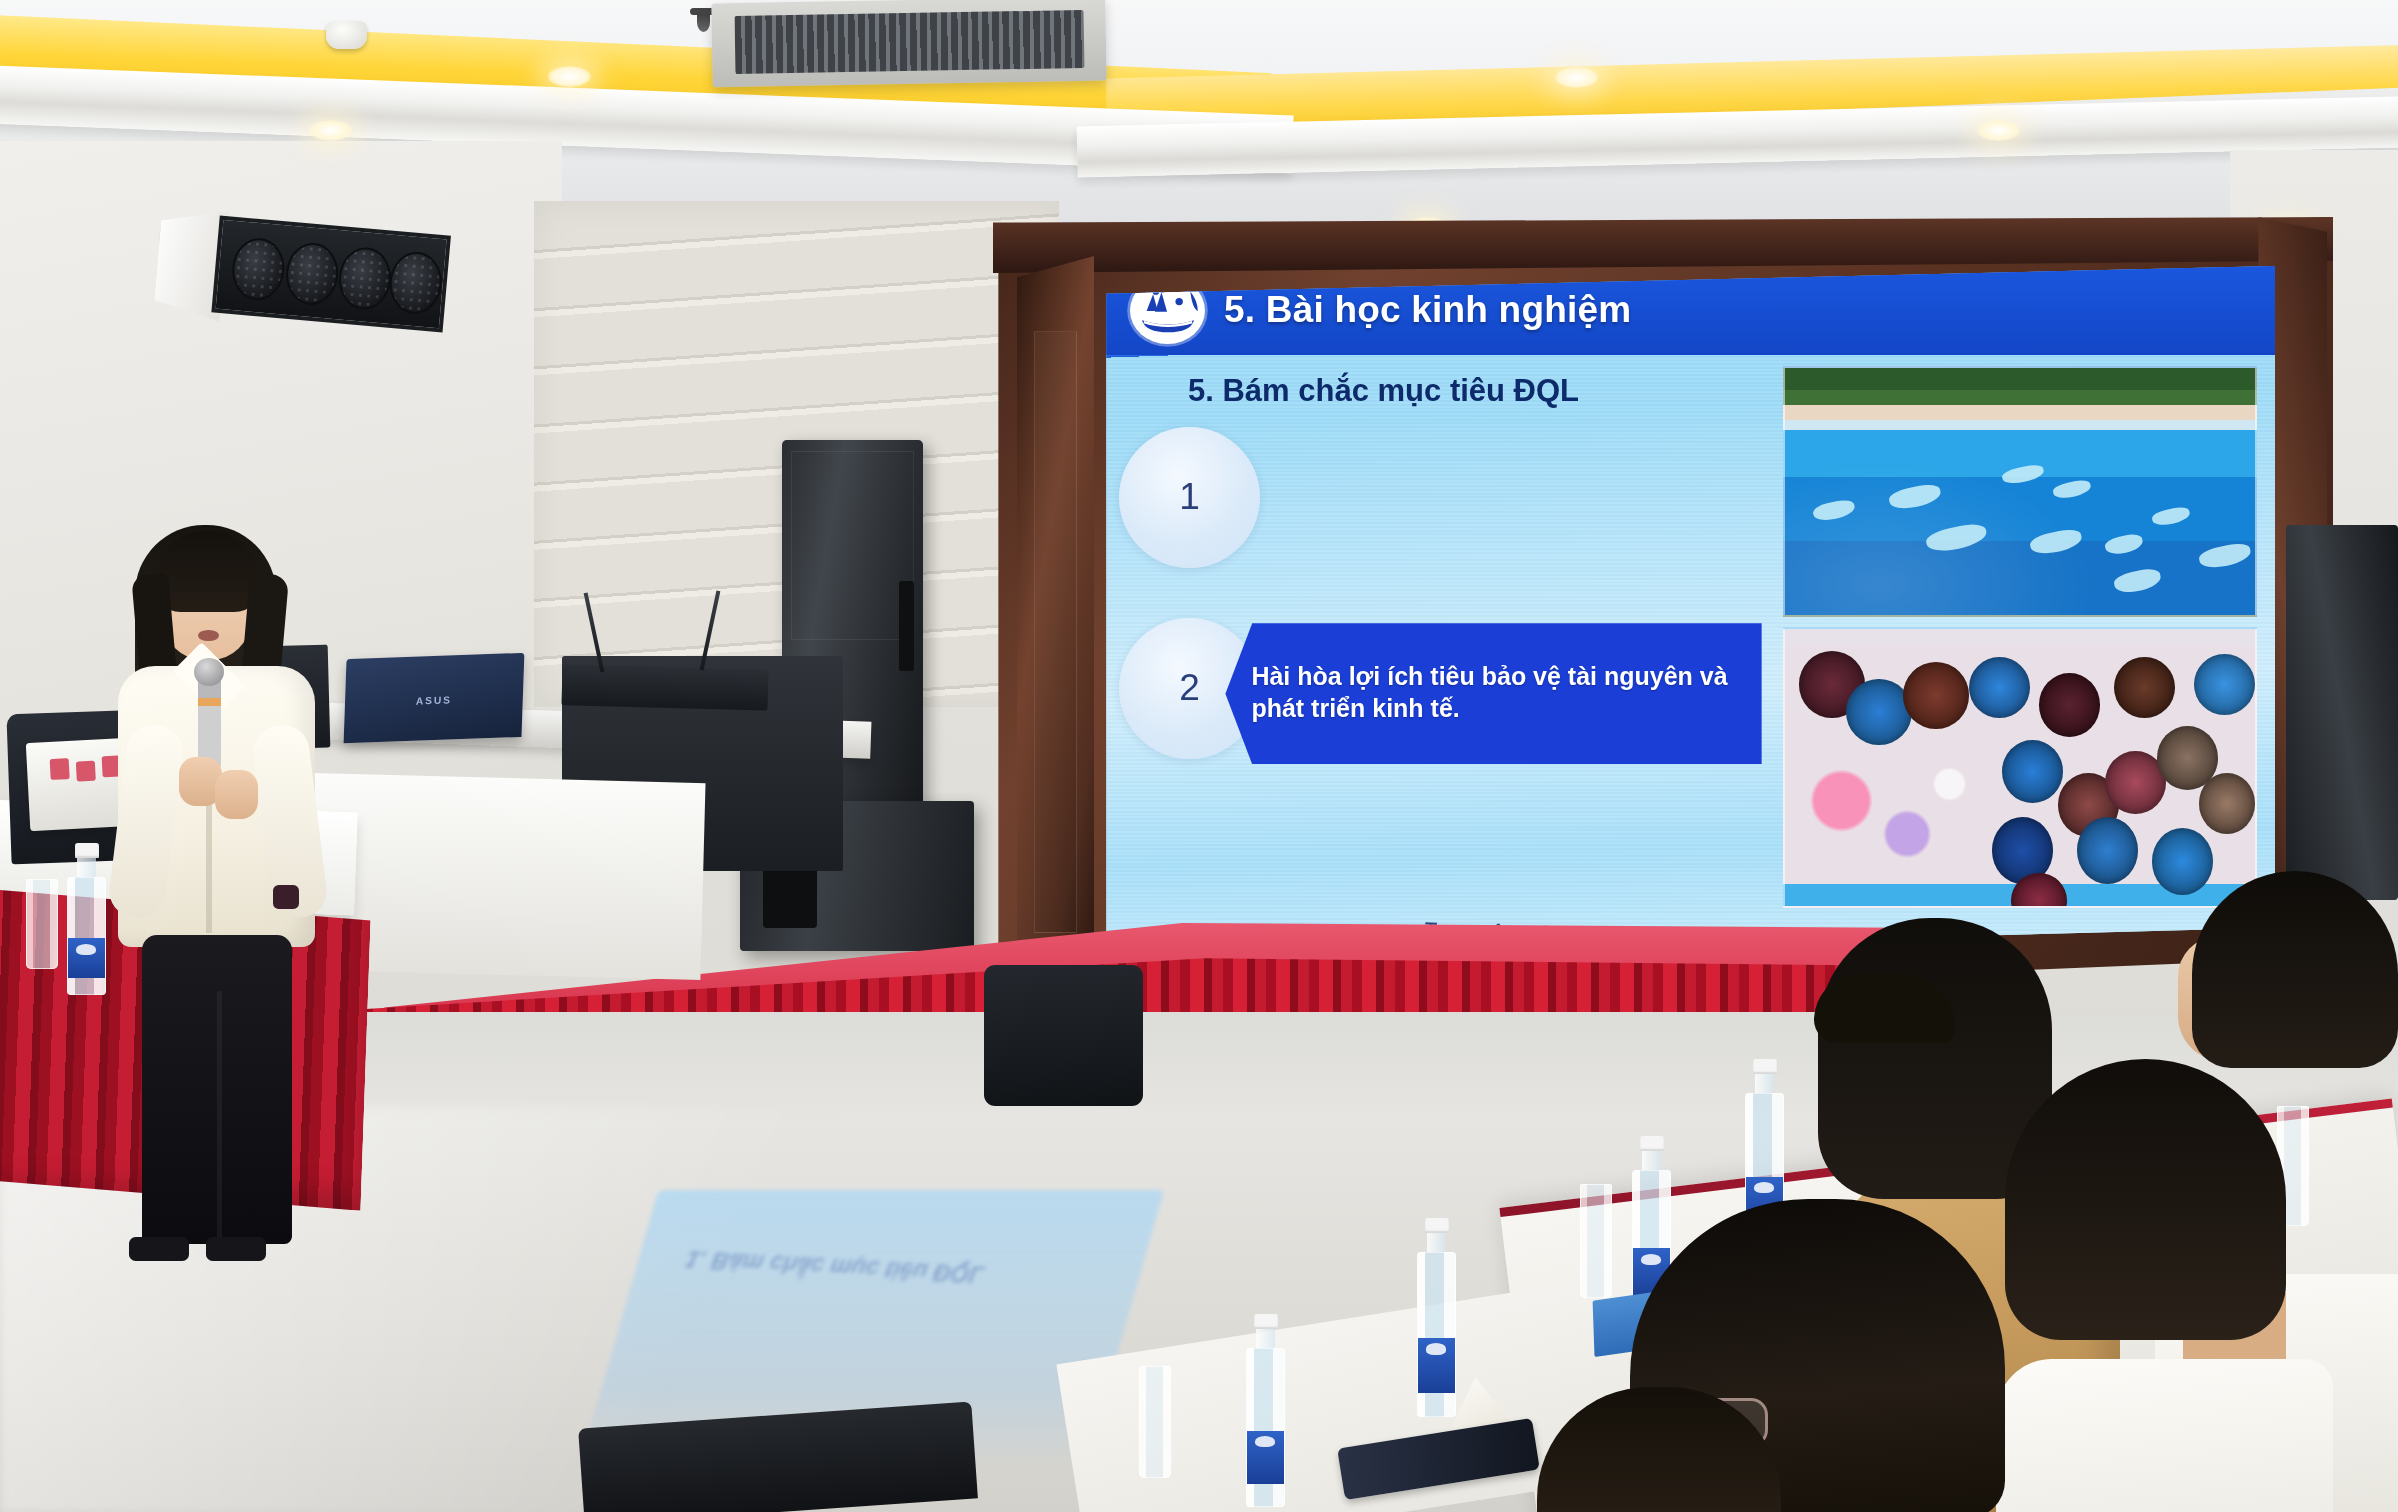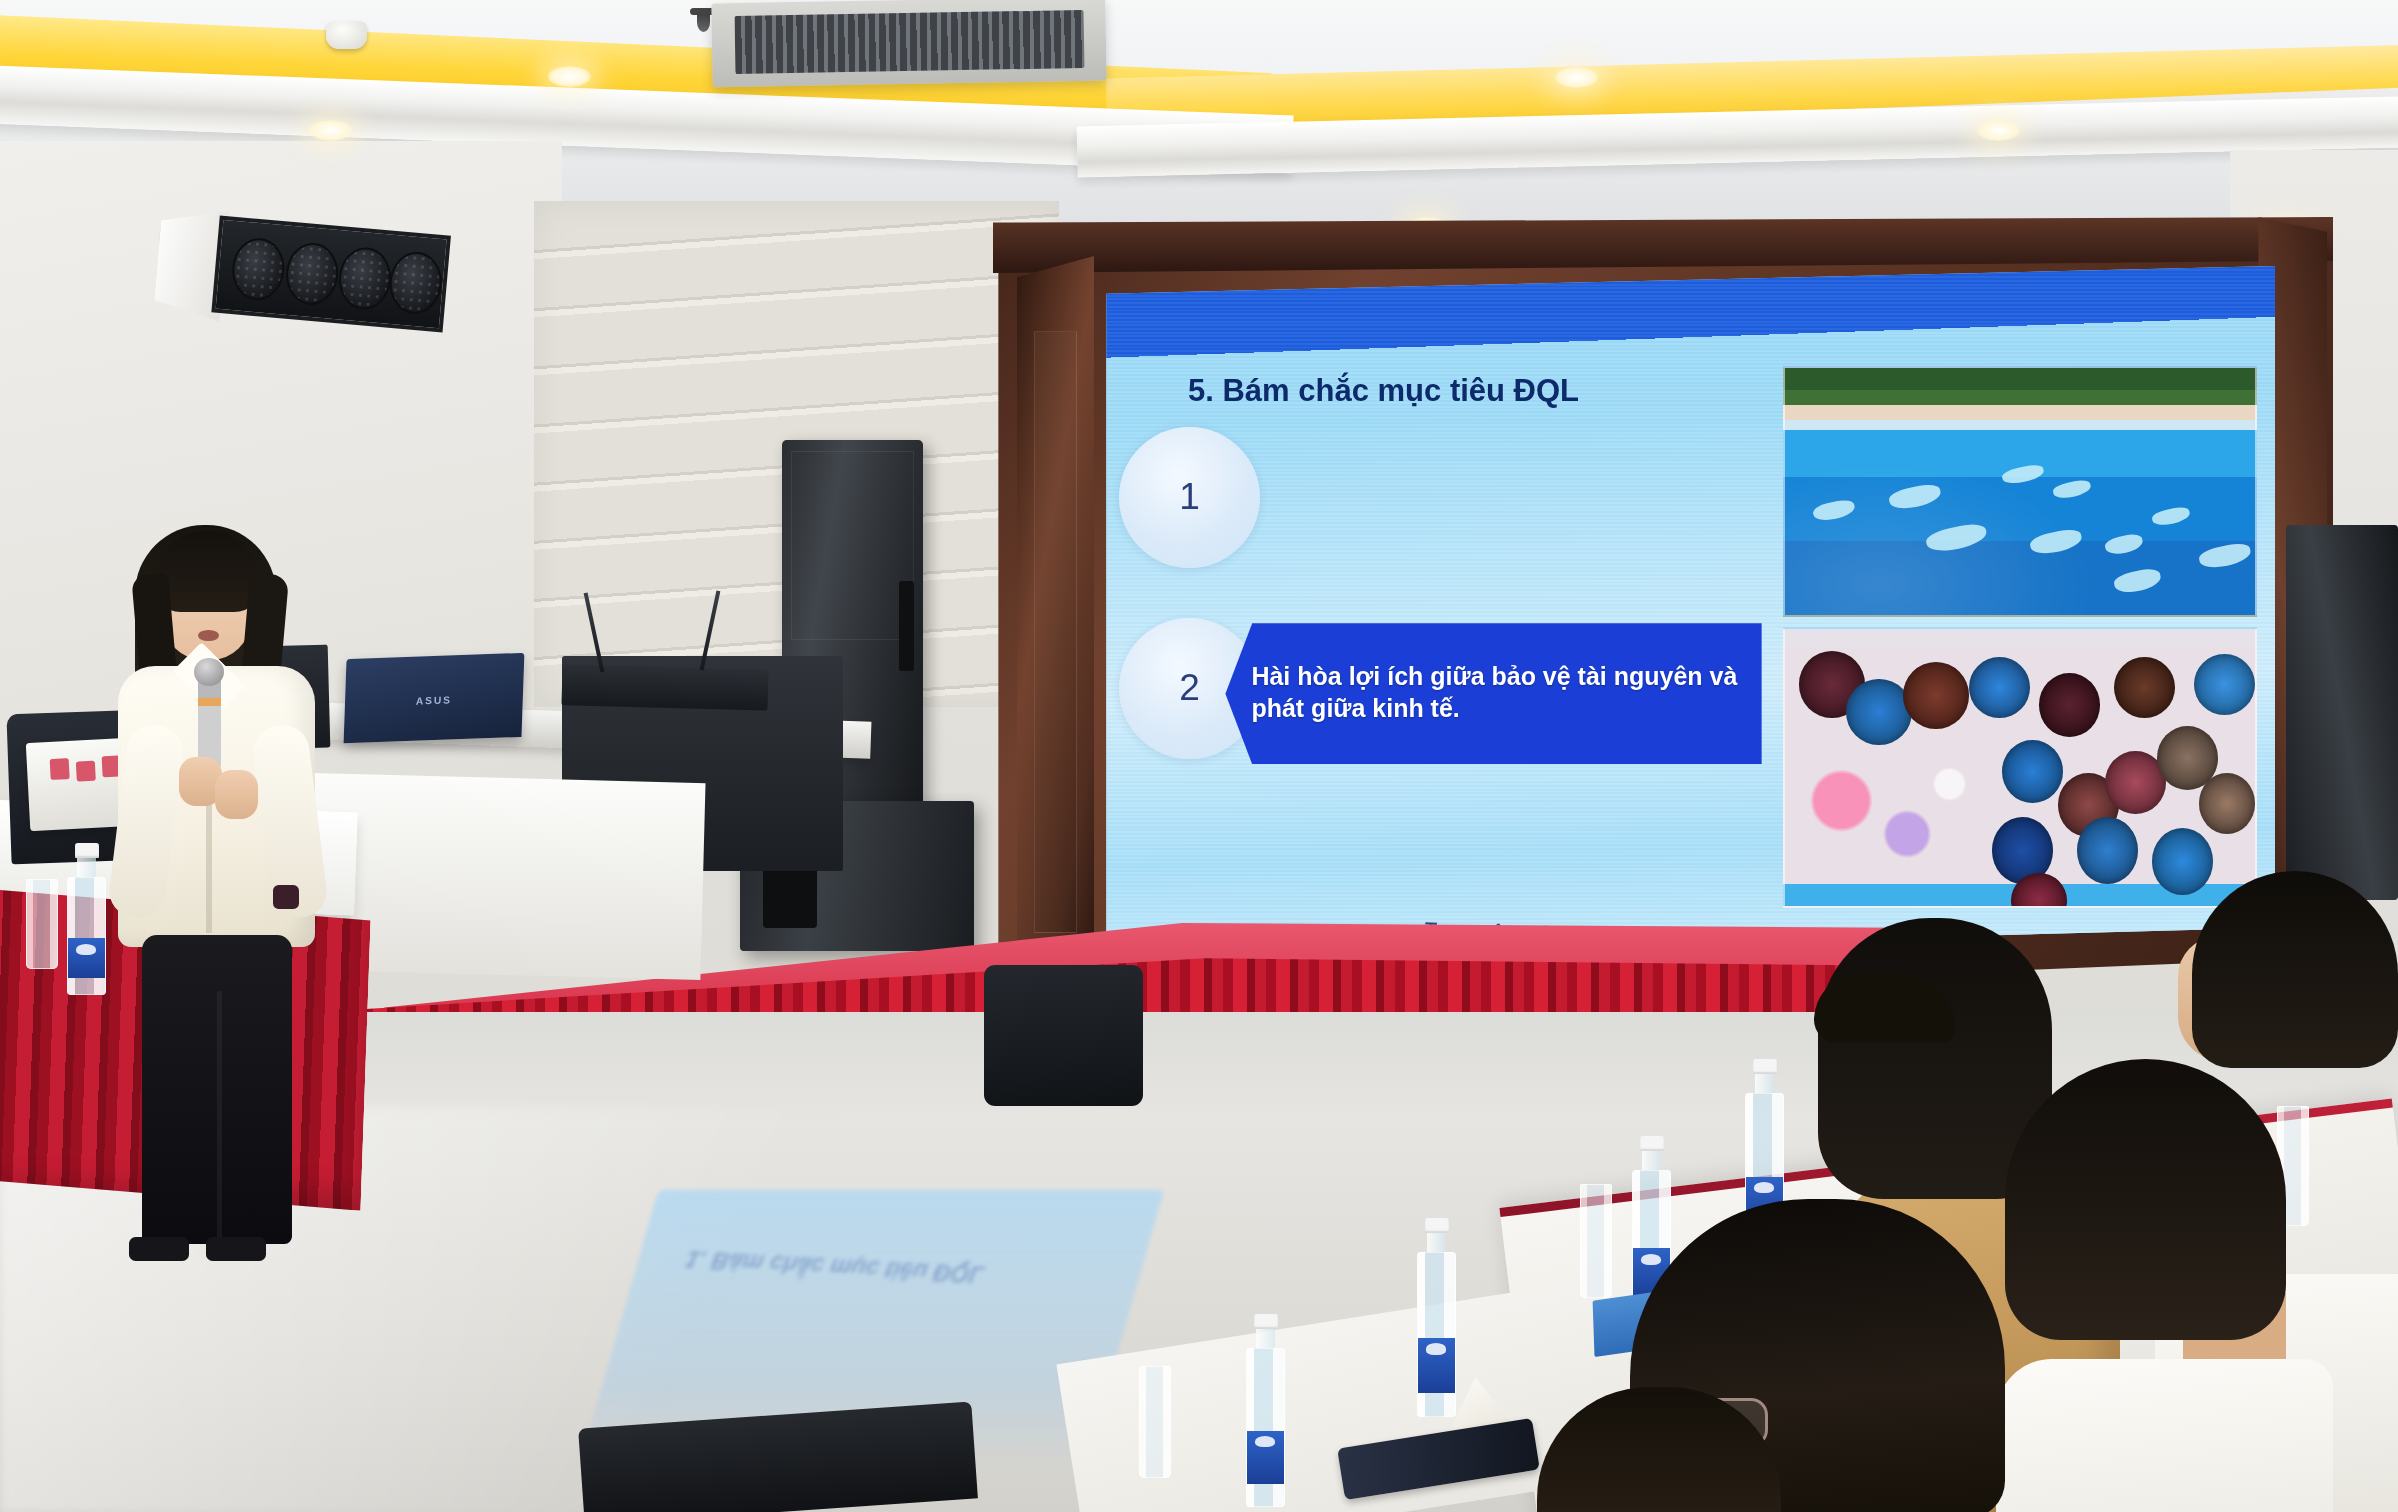--- a/index.html
+++ b/index.html
@@ -672,30 +672,47 @@
 
   <div class="screen-wrap">
     <div class="wood-frame"></div>
     <div class="wood-top"></div>
     <div class="wood-pillar"></div>
     <div class="wood-pillar-r"></div>
 
     <div class="led-screen">
       <div class="slide">
 
+        <div class="slide-topbar">
+          <div class="mcd-logo">
+            <svg width="62" height="54" viewBox="0 0 66 58" aria-hidden="true">
+              <ellipse cx="33" cy="29" rx="32" ry="28" fill="#ffffff"></ellipse>
+              <path d="M10 30 L17 12 L22 30 Z" fill="#1a3fb5"></path>
+              <path d="M19 31 L26 10 L32 31 Z" fill="#1a3fb5"></path>
+              <circle cx="20" cy="9" r="3.6" fill="#1a3fb5"></circle>
+              <circle cx="27" cy="7" r="3.4" fill="#1a3fb5"></circle>
+              <path d="M51 12 a14 14 0 1 0 0 28 a10 10 0 1 1 0 -28 Z" fill="#1a3fb5"></path>
+              <circle cx="45" cy="20" r="4" fill="#1a3fb5"></circle>
+              <path d="M57 9 q8 10 8 21 q-6 -3 -8 -21 Z" fill="#1a3fb5"></path>
+              <path d="M5 40 q28 9 56 0 q-4 13 -28 13 q-24 0 -28 -13 Z" fill="#1a3fb5"></path>
+              <path d="M7 42 q26 8 52 0" stroke="#ffffff" stroke-width="2.4" fill="none"></path>
+            </svg>
+          </div>
+          <div class="slide-title">5. Bài học kinh nghiệm</div>
+        </div>
 
         <div class="slide-subtitle">5. Bám chắc mục tiêu ĐQL</div>
 
         <div class="bullets">
           <div class="bullet-row">
             <div class="bullet-circle">1</div>
           </div>
           <div class="bullet-row">
             <div class="bullet-circle">2</div>
-            <div class="bullet-box">Hài hòa lợi ích giữa bảo vệ tài nguyên và phát giữa kinh tế.</div>
+            <div class="bullet-box">Hài hòa lợi ích tiêu bảo vệ tài nguyên và phát triển kinh tế.</div>
           </div>
         </div>
 
         <div class="photo-col">
           <div class="photo photo-sea">
             <div class="boat" style="left:6%;  top:54%; width:9%;  height:7%;"></div>
             <div class="boat" style="left:22%; top:48%; width:11%; height:8%;"></div>
             <div class="boat" style="left:30%; top:64%; width:13%; height:9%;"></div>
             <div class="boat" style="left:46%; top:40%; width:9%;  height:6%;"></div>
             <div class="boat" style="left:57%; top:46%; width:8%;  height:6%;"></div>

